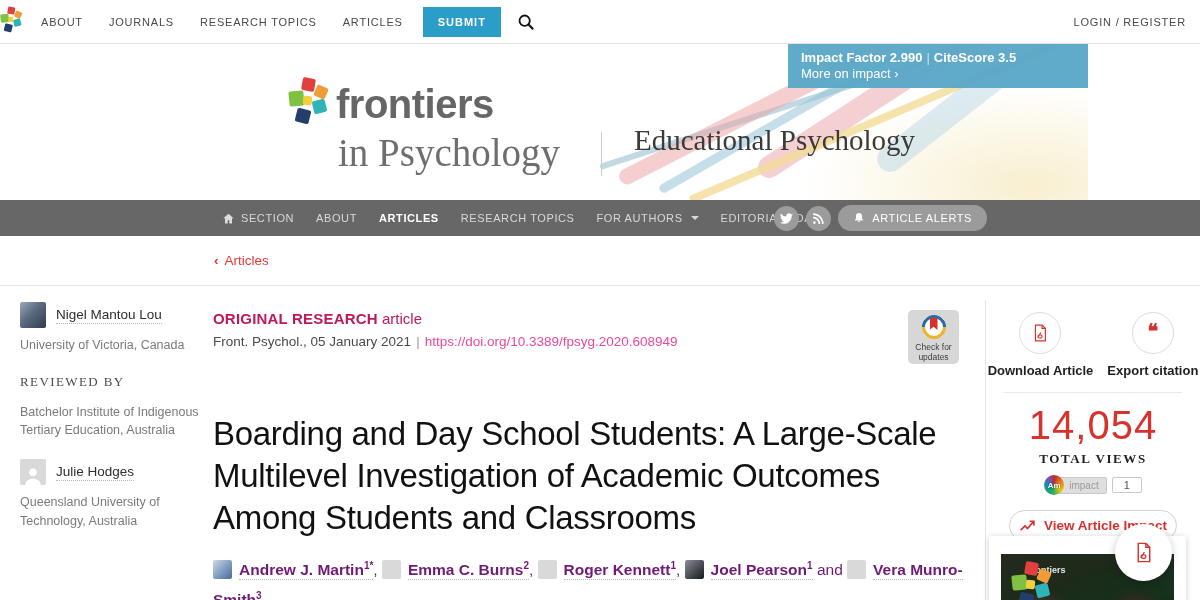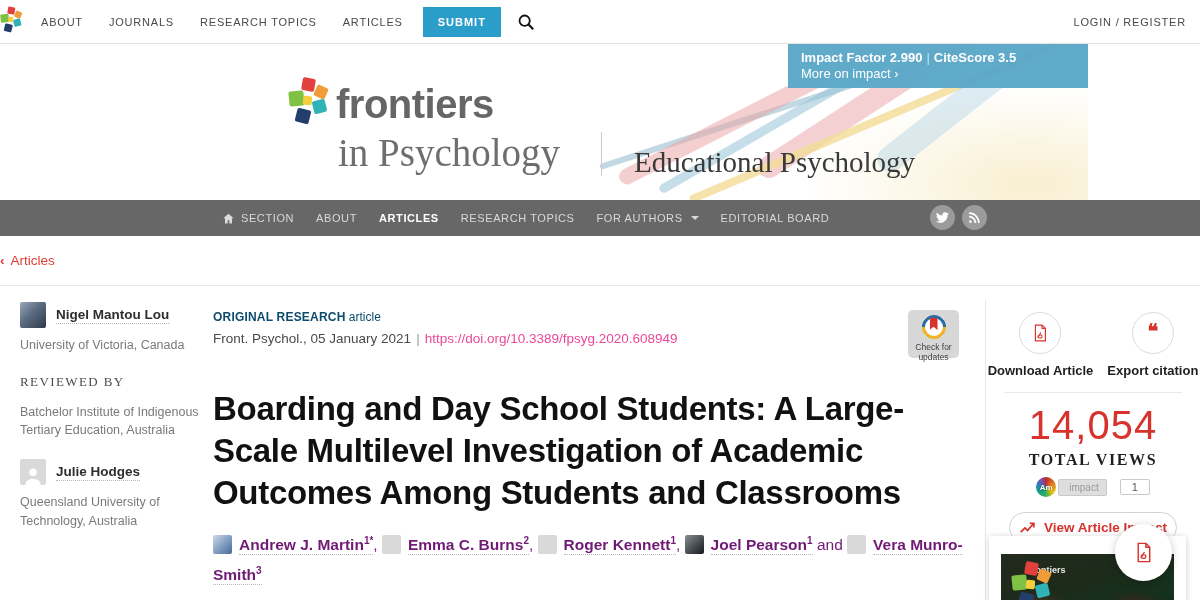--- a/index.html
+++ b/index.html
@@ -45,93 +45,93 @@
   .impact-banner { position:absolute; right:0; top:0; width:300px; height:44px;
                    background:rgba(88,167,199,.95); color:#fff; padding:6px 0 0 13px; z-index:5; cursor:pointer; }
   .impact-line1 { font-size:13px; font-weight:bold; }
   .impact-line1 .sep { color:#c4e2ef; font-weight:normal; padding:0 4px; }
   .impact-line2 { font-size:13px; margin-top:1px; }
 
   .brand-mark { position:absolute; left:288px; top:34px; }
   .brand-name { position:absolute; left:336px; top:38px; font-size:40px; font-weight:bold; color:#666; letter-spacing:-.5px; }
   .brand-journal { position:absolute; left:338px; top:86px; font-family:"Liberation Serif", serif; font-size:39px; color:#6e6e6e; }
   .brand-divider { position:absolute; left:601px; top:88px; width:1px; height:44px; background:#ccc; }
-  .brand-section { position:absolute; left:634px; top:102px; font-family:"Liberation Serif", serif; font-size:29px; color:#3a3a3a; }
+  .brand-section { position:absolute; left:634px; top:80px; font-family:"Liberation Serif", serif; font-size:29px; color:#3a3a3a; }
 
   
   .navbar { position:absolute; left:0; top:200px; width:1200px; height:36px; background:#676767;
             display:flex; align-items:center; padding-left:222px; z-index:10; }
   .nav-item { font-size:11px; letter-spacing:.6px; color:#d9d9d9; margin-right:22px; cursor:pointer;
               display:flex; align-items:center; gap:6px; white-space:nowrap; }
   .nav-item.active { color:#fff; font-weight:bold; }
   .caret { width:0; height:0; border-left:4px solid transparent; border-right:4px solid transparent;
            border-top:4px solid #d9d9d9; margin-left:2px; }
   .nav-right { position:absolute; right:213px; top:5px; display:flex; align-items:center; gap:7px; }
   .nav-circle { width:25px; height:25px; border-radius:50%; background:#9b9b9b; display:flex;
                 align-items:center; justify-content:center; cursor:pointer; }
   .alerts-pill { height:26px; border-radius:13px; background:#9b9b9b; color:#fff; font-size:11px; letter-spacing:.6px;
                  display:flex; align-items:center; gap:7px; padding:0 15px; cursor:pointer; }
 
   
   .breadcrumb-row { position:absolute; left:0; top:236px; width:1200px; height:50px; background:#fff;
                     border-bottom:1px solid #e8e8e8; display:flex; align-items:center; }
-  .breadcrumb { color:#e23b33; font-size:13.5px; cursor:pointer; }
+  .breadcrumb { margin-left:214px; color:#e23b33; font-size:13.5px; cursor:pointer; }
   .breadcrumb .chev { font-weight:bold; margin-right:6px; }
 
   
   .sidebar { position:absolute; left:20px; top:302px; width:182px; }
   .side-heading { font-family:"Liberation Serif", serif; font-size:13px; letter-spacing:1.4px; color:#4c4c4c; margin-bottom:13px; }
   .person-row { display:flex; align-items:center; gap:10px; margin-bottom:8px; }
   .avatar { width:26px; height:26px; border-radius:2px; flex:0 0 auto; overflow:hidden; display:flex; align-items:flex-end; justify-content:center; }
   .avatar.ph { background:#d9d9d9; }
   .avatar.photo-editor { background:linear-gradient(135deg,#9aa7b8,#5a6b80 45%,#2e3a4a); }
-  .person-name { font-size:13.5px; font-weight:bold; color:#2e2e2e; border-bottom:1px dotted #b8b8b8; padding-bottom:1px; cursor:pointer; }
+  .person-name { font-size:13.5px; font-weight:normal; color:#2e2e2e; border-bottom:1px dotted #b8b8b8; padding-bottom:1px; cursor:pointer; }
   .person-affil { font-size:12.5px; color:#7a7a7a; line-height:1.45; margin-bottom:20px; }
 
   
   .main { position:absolute; left:213px; top:310px; width:752px; }
-  .article-type { font-size:12px; color:#0c4a6e; }
+  .article-type { font-size:15px; color:#be185d; }
   .article-type b { letter-spacing:.2px; }
   .cite-line { margin-top:7px; font-size:13.5px; color:#4a4a4a; }
   .cite-line .pipe { color:#999; padding:0 5px; }
   .doi-link { color:#ec4899; text-decoration:none; cursor:pointer; }
-  .check-badge { position:absolute; left:695px; top:0; width:51px; height:48px; background:#d7d7d7;
+  .check-badge { position:absolute; left:695px; top:0; width:51px; height:54px; background:#d7d7d7;
                  border-radius:5px; text-align:center; padding-top:5px; cursor:pointer; }
   .cm-circle { position:relative; width:24px; height:24px; margin:0 auto; border-radius:50%;
                border:3px solid #2b6ca3; border-bottom-color:#f0b428; border-left-color:#f0b428; transform:rotate(-45deg);
                background:#fff; }
   .cm-book { position:absolute; left:50%; top:3px; width:8px; height:12px; margin-left:-4px; background:#d8322d;
              clip-path:polygon(0 0,100% 0,100% 100%,50% 72%,0 100%); z-index:2; }
   .cm-wrap { position:relative; width:24px; margin:0 auto; }
   .check-text { font-size:8.5px; color:#3d3d3d; line-height:1.2; margin-top:3px; }
 
-  .article-title { margin-top:42px; font-size:33px; font-weight:bold; color:#111;
+  .article-title { margin-top:64px; font-size:33px; font-weight:normal; color:#111;
                    line-height:1.27; letter-spacing:-.3px; width:750px; }
   .authors { margin-top:16px; font-size:15.5px; color:#701a75; line-height:1.95; width:750px; }
   .author { white-space:nowrap; }
   .author-avatar { display:inline-block; width:19px; height:19px; border-radius:2px; vertical-align:-4px; margin-right:7px; }
   .author-avatar.ph { background:#d9d9d9; }
   .author-avatar.photo-martin { background:linear-gradient(135deg,#cfd9e6,#7d9cc0 55%,#4a6a94); }
   .author-avatar.photo-pearson { background:linear-gradient(135deg,#8a8f96,#3c4147 65%,#17191c); }
   .author-name { font-weight:bold; border-bottom:1px dotted #b8b8b8; padding-bottom:1px; cursor:pointer; }
   .author-name sup { font-size:10px; font-weight:bold; }
 
   
   .rightcol { position:absolute; left:985px; top:300px; width:215px; height:300px; border-left:1px solid #e6e6e6; }
   .action-row { display:flex; justify-content:center; gap:14px; padding-top:12px; }
   .action { text-align:center; cursor:pointer; }
   .action-circle { width:42px; height:42px; border:1px solid #dcdcdc; border-radius:50%; margin:0 auto;
                    display:flex; align-items:center; justify-content:center; }
   .quote-glyph { font-family:"Liberation Serif", serif; font-size:20px; font-weight:bold; color:#d8322d; line-height:1; margin-top:-4px; }
   .action-label { font-size:13px; font-weight:bold; color:#1f1f1f; margin-top:9px; }
   .right-hr { width:178px; margin:14px auto 10px; border:none; border-top:1px solid #e9e9e9; }
   .views-num { text-align:center; font-size:40px; color:#d8322d; letter-spacing:1px; }
-  .views-label { text-align:center; font-family:"Liberation Serif", serif; font-size:16px; font-weight:bold;
+  .views-label { text-align:center; font-family:"Liberation Serif", serif; font-size:13px; font-weight:bold;
                  letter-spacing:1.6px; color:#1f1f1f; margin-top:3px; }
-  .altmetric { display:flex; align-items:center; justify-content:center; margin-top:8px; cursor:pointer;gap:8px; }
+  .altmetric { display:flex; align-items:center; justify-content:center; margin-top:8px; cursor:pointer; }
   .alt-donut { position:relative; width:20px; height:20px; border-radius:50%; z-index:2;
                background:conic-gradient(#b52b27,#e67e22 18%,#f1c40f 35%,#27ae60 52%,#16a085 64%,#2980b9 80%,#8e44ad 92%,#b52b27);
                display:flex; align-items:center; justify-content:center; }
   .alt-donut span { font-size:8px; font-weight:bold; color:#fff; text-shadow:0 0 2px rgba(0,0,0,.7); }
   .alt-score { background:#dedede; border:1px solid #c9c9c9; color:#9a9a9a; font-size:10px; padding:2px 7px 2px 10px;
                margin-left:-6px; border-radius:2px; }
   .alt-val { background:#fff; border:1px solid #c9c9c9; color:#555; font-size:11px; padding:1px 11px; margin-left:5px; border-radius:2px; }
   .impact-btn { width:168px; height:31px; margin:15px auto 0; border:1px solid #d2d2d2; border-radius:16px; background:#fff;
                 display:flex; align-items:center; justify-content:center; gap:8px; cursor:pointer; }
   .impact-btn span { color:#d8322d; font-size:13.5px; font-weight:bold; }
@@ -235,20 +235,26 @@
             <path fill="#fff" d="M23.9 4.6a10 10 0 01-2.8.8 4.96 4.96 0 002.2-2.7c-1 .55-2 .96-3.1 1.18a4.92 4.92 0 00-8.4 4.48A14 14 0 011.6 3.16a4.92 4.92 0 001.5 6.57 4.9 4.9 0 01-2.2-.62v.06a4.92 4.92 0 003.9 4.83 5 5 0 01-2.2.08 4.94 4.94 0 004.6 3.42A9.87 9.87 0 010 19.54a13.94 13.94 0 007.5 2.2c9.06 0 14-7.5 14-14v-.63a10 10 0 002.4-2.51z"></path>
           </svg>
       </span>
       <span class="nav-circle">
         <svg width="13" height="13" viewBox="0 0 24 24">
             <circle cx="4.4" cy="19.6" r="2.4" fill="#fff"></circle>
             <path d="M2 8.8v3.1c5.6 0 10.1 4.5 10.1 10.1h3.1C15.2 14.7 9.3 8.8 2 8.8z" fill="#fff"></path>
             <path d="M2 2.5v3.1c9 0 16.4 7.4 16.4 16.4h3.1C21.5 11.2 12.8 2.5 2 2.5z" fill="#fff"></path>
           </svg>
       </span>
+      <span class="alerts-pill">
+        <svg width="12" height="12" viewBox="0 0 24 24">
+            <path fill="#fff" d="M12 2a6 6 0 00-6 6v4.5L4 16v1h16v-1l-2-3.5V8a6 6 0 00-6-6zm-2 16a2 2 0 004 0z"></path>
+          </svg>
+        <span>ARTICLE ALERTS</span>
+      </span>
     </div>
   </div>
 
   <div class="breadcrumb-row">
     <span class="breadcrumb">
       <span class="chev">‹</span><span>Articles</span>
     </span>
   </div>
 
   <div class="sidebar">

